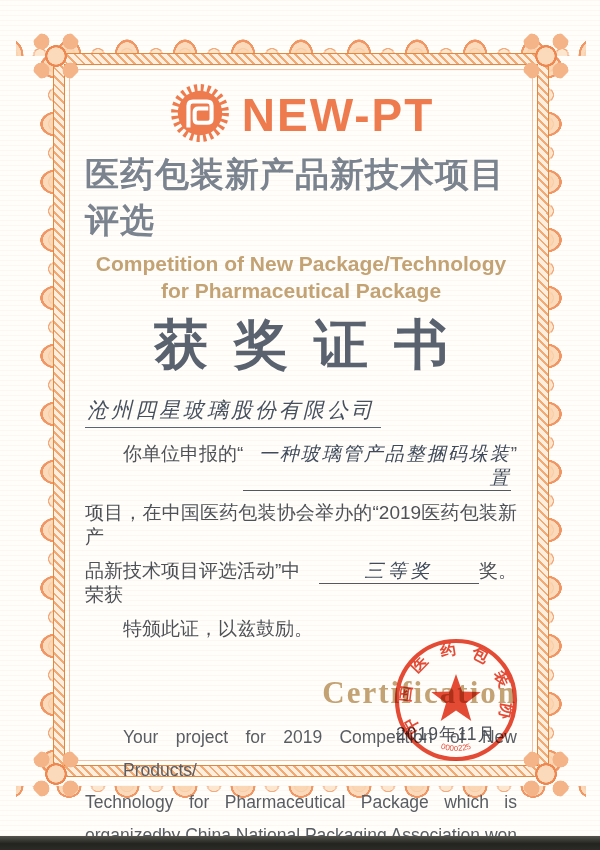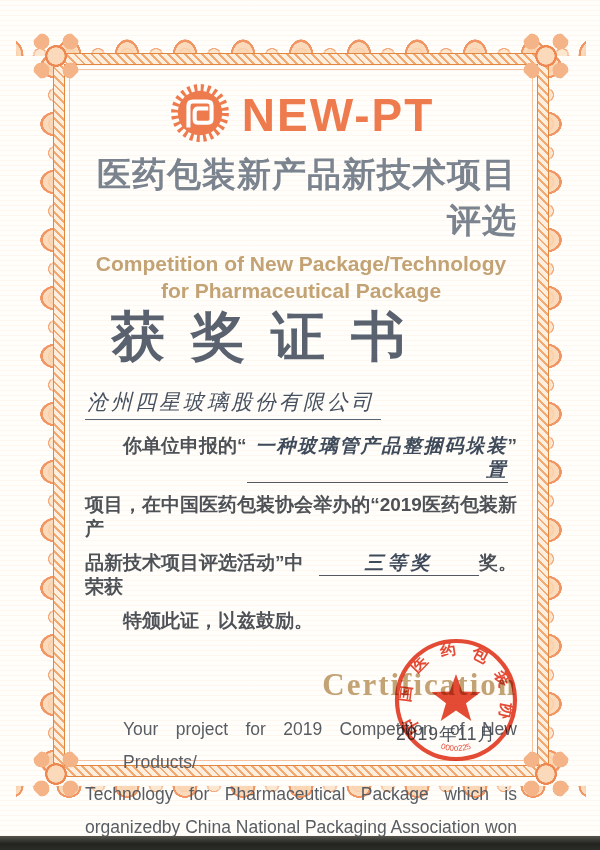--- a/index.html
+++ b/index.html
@@ -62,29 +62,29 @@
       radial-gradient(circle at 50% 88%, #f5b487 0 14%, transparent 15%),
       radial-gradient(circle at 12% 50%, #f5b487 0 14%, transparent 15%),
       radial-gradient(circle at 88% 50%, #f5b487 0 14%, transparent 15%);
   }
   .c-tl{left:29px;top:29px;} .c-tr{right:27px;top:29px;}
   .c-bl{left:29px;bottom:35px;} .c-br{right:27px;bottom:35px;}
   
   .content{position:absolute;left:70px;right:68px;top:70px;bottom:80px;padding:0 15px;}
   .logo-row{margin-top:12px;height:66px;display:flex;align-items:center;justify-content:center;gap:10px;}
   .brand{font-size:46px;font-weight:700;color:#ee7b4e;letter-spacing:2px;font-family:"Liberation Sans",sans-serif;}
-  .title-zh{margin-top:4px;text-align:right;font-size:34px;font-weight:700;color:#7a838e;letter-spacing:1px;}
+  .title-zh{margin-top:4px;text-align:left;font-size:34px;font-weight:700;color:#7a838e;letter-spacing:1px;}
   .subtitle-en{margin-top:6px;text-align:center;font-size:21px;line-height:27px;font-weight:700;color:#c3a274;}
-  .award-title{text-align:left;font-size:54px;line-height:66px;font-weight:700;color:#59626e;
+  .award-title{margin-top:8px;text-align:center;font-size:54px;line-height:66px;font-weight:700;color:#59626e;
     font-family:"Liberation Serif",serif;letter-spacing:26px;text-indent:26px;}
   .company{margin-top:18px;display:inline-block;font-size:21px;color:#46505e;letter-spacing:3px;
     font-style:italic;font-family:"Liberation Serif",serif;
     border-bottom:1.5px solid #5a6470;padding:0 6px 3px 2px;}
   .para-zh{margin-top:14px;font-size:19px;color:#4e5257;}
-  .para-zh .zline{line-height:24px;margin-bottom:10px;font-weight:bold;}
+  .para-zh .zline{line-height:24px;margin-bottom:10px;}
   .flexline{display:flex;align-items:baseline;}
   .indent{padding-left:38px;}
   .blank{flex:1;border-bottom:1.5px solid #55585e;text-align:right;
     font-style:italic;font-family:"Liberation Serif",serif;color:#3f4a5a;letter-spacing:2px;}
   .blank-award{flex:0 0 160px;border-bottom:1.5px solid #55585e;text-align:center;
     font-style:italic;font-family:"Liberation Serif",serif;color:#3f4a5a;letter-spacing:4px;}
   .justify{text-align:justify;text-align-last:justify;}
   .cert-heading{margin-top:34px;text-align:right;font-size:31px;font-weight:700;color:#c3a274;
     font-family:"Liberation Serif",serif;letter-spacing:2px;}
   .para-en{margin-top:10px;font-size:17.5px;line-height:32.5px;color:#585d63;}

